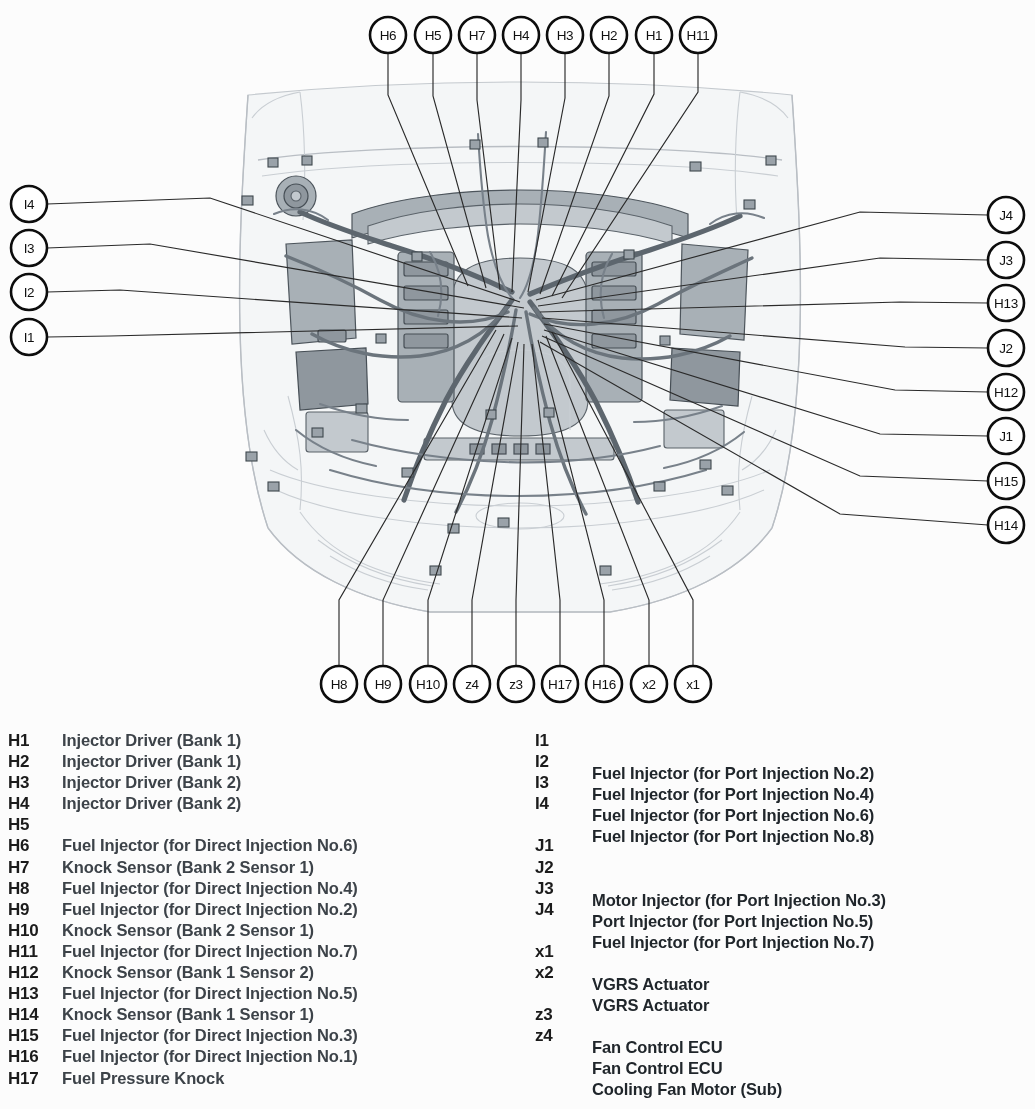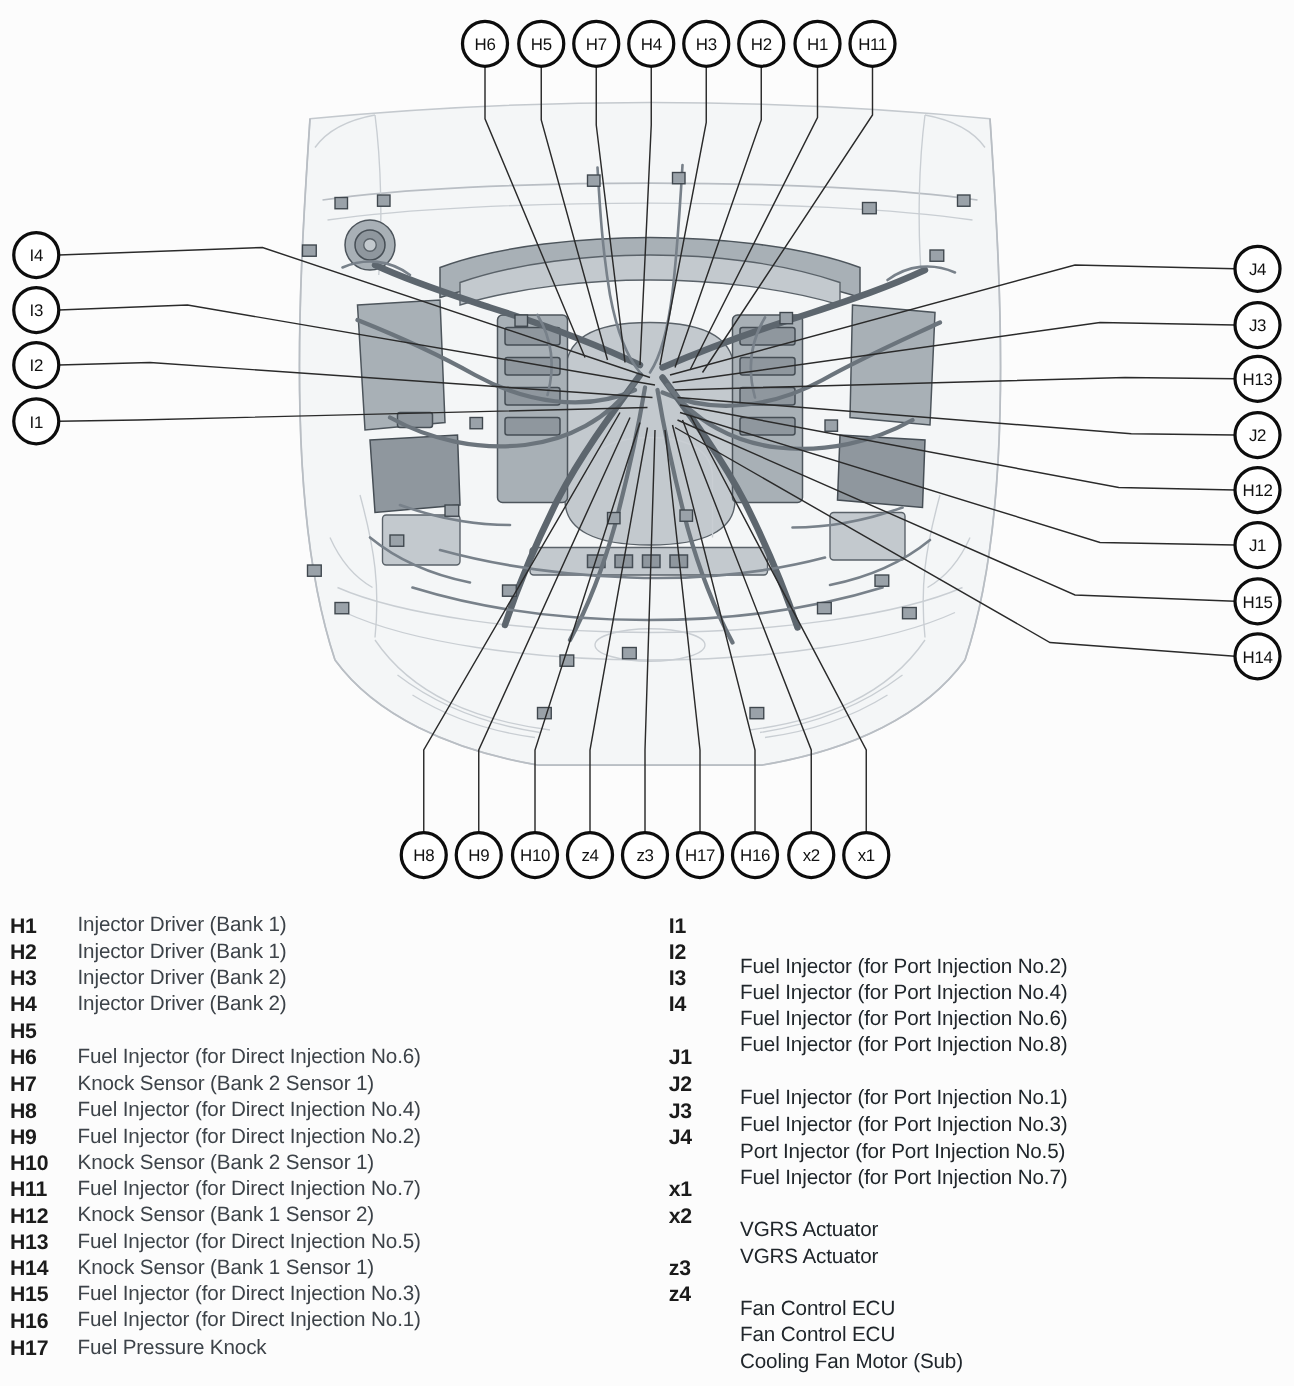--- a/index.html
+++ b/index.html
@@ -63,21 +63,21 @@
     top: 0;
     font-size: 17px;
     font-weight: bold;
     color: #1b1b1b;
     letter-spacing: -0.2px;
   }
   .legend-desc {
     position: absolute;
     top: 0;
     font-size: 16.5px;
-    font-weight: normal;
+    font-weight: bold;
     color: #3d4349;
     letter-spacing: -0.1px;
   }
   #legend-col-left  .legend-code { left: 8px;  }
   #legend-col-left  .legend-desc { left: 62px; }
   #legend-col-right .legend-code { left: 15px; color:#1b1b1b; }
   #legend-col-right .legend-desc { left: 72px; color:#20262b;margin-top:33px; }
 
   
   .callout-label {
@@ -541,25 +541,24 @@
       <div class="legend-row">
         <span class="legend-code">I4</span>
         <span class="legend-desc">Fuel Injector (for Port Injection No.8)</span>
       </div>
       <div class="legend-row spacer">
         <span class="legend-code"></span>
         <span class="legend-desc"></span>
       </div>
       <div class="legend-row">
         <span class="legend-code">J1</span>
-        <span class="legend-desc">Fuel Injector (for Port Injection No.1)</span>
       </div>
       <div class="legend-row">
         <span class="legend-code">J2</span>
-        <span class="legend-desc">Fuel Injector (for Port Injection No.3)</span>
+        <span class="legend-desc">Motor Injector (for Port Injection No.3)</span>
       </div>
       <div class="legend-row">
         <span class="legend-code">J3</span>
         <span class="legend-desc">Port Injector (for Port Injection No.5)</span>
       </div>
       <div class="legend-row">
         <span class="legend-code">J4</span>
         <span class="legend-desc">Fuel Injector (for Port Injection No.7)</span>
       </div>
       <div class="legend-row spacer">

